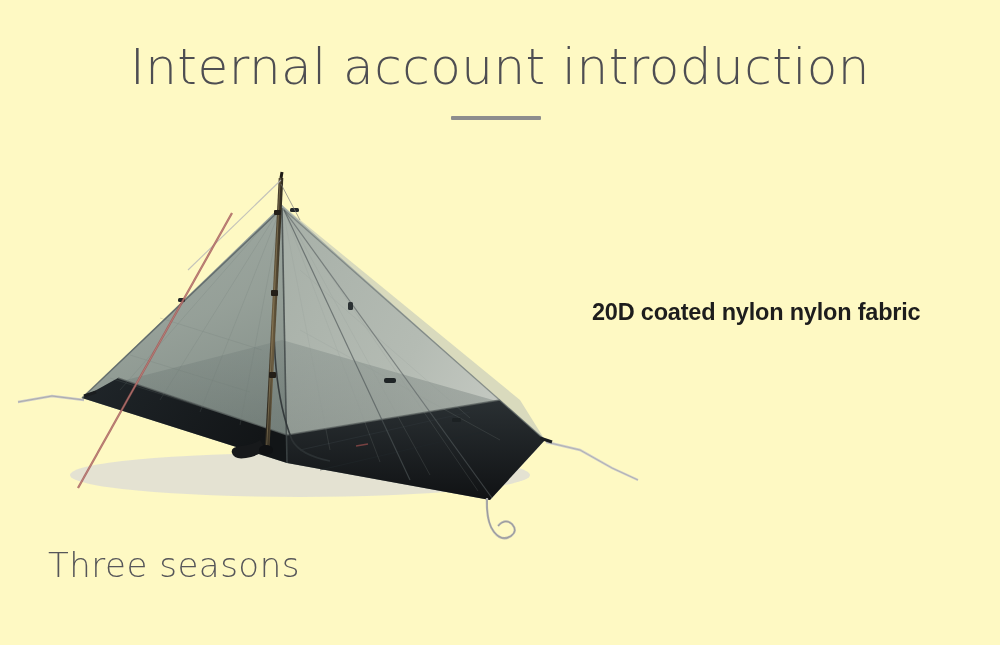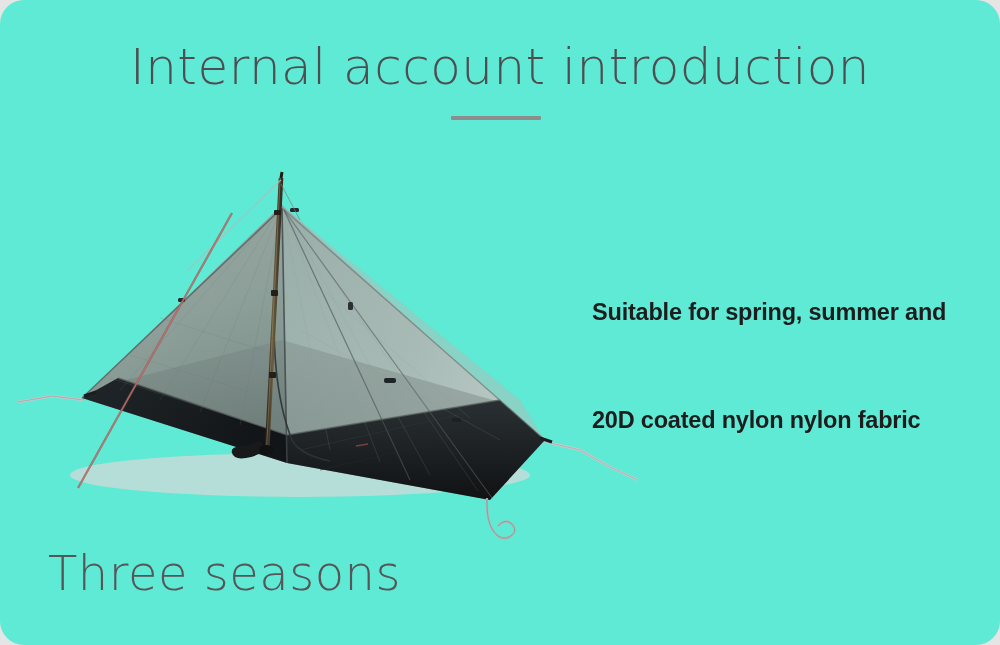--- a/index.html
+++ b/index.html
@@ -10,22 +10,21 @@
     width: 1000px;
     height: 645px;
     background: #e5e5e5;
     font-family: "Liberation Sans", sans-serif;
     overflow: hidden;
   }
   #page {
     position: relative;
     width: 1000px;
     height: 645px;
-    background: #5eead4;
-    border-radius: 24px;
+    background: #fef9c3;
   }
 
   
   .page-title {
     position: absolute;
     left: 0;
     top: 38px;
     width: 1000px;
     text-align: center;
     font-family: "DejaVu Sans", sans-serif;
@@ -61,21 +60,21 @@
   }
   .description .line { display: block; }
 
   
   .footer-caption {
     position: absolute;
     left: 48px;
     top: 545px;
     font-family: "DejaVu Sans", sans-serif;
     font-weight: 300;
-    font-size: 48px;
+    font-size: 34px;
     letter-spacing: 0.5px;
     color: #565659;
     white-space: nowrap;
   }
 
   
   .tent-figure {
     position: absolute;
     left: 0;
     top: 150px;
@@ -205,21 +204,20 @@
       <path d="M 232 63 L 78 338" stroke="#d09a96" stroke-width="0.8" fill="none" opacity="0.5"></path>
 
       <path d="M 356 296 L 368 294" stroke="#8d4a48" stroke-width="1.6" fill="none" opacity="0.8"></path>
 
       <path d="M 487 348 Q 486 372 494 382 Q 502 392 511 386 Q 518 381 512 374 Q 505 368 498 376" stroke="#b5b5b5" stroke-width="2.2" fill="none"></path>
       <path d="M 487 348 Q 486 372 494 382 Q 502 392 511 386 Q 518 381 512 374 Q 505 368 498 376" stroke="#7d7d7d" stroke-width="0.8" fill="none" opacity="0.6"></path>
     </svg>
   </div>
 
   <div class="description">
-    <span class="line">Suitable for spring, summer and</span>
     <span class="line">20D coated nylon nylon fabric</span>
     
     
   </div>
 
   <div class="footer-caption">Three seasons</div>
 
 </div>
 
 </body></html>

